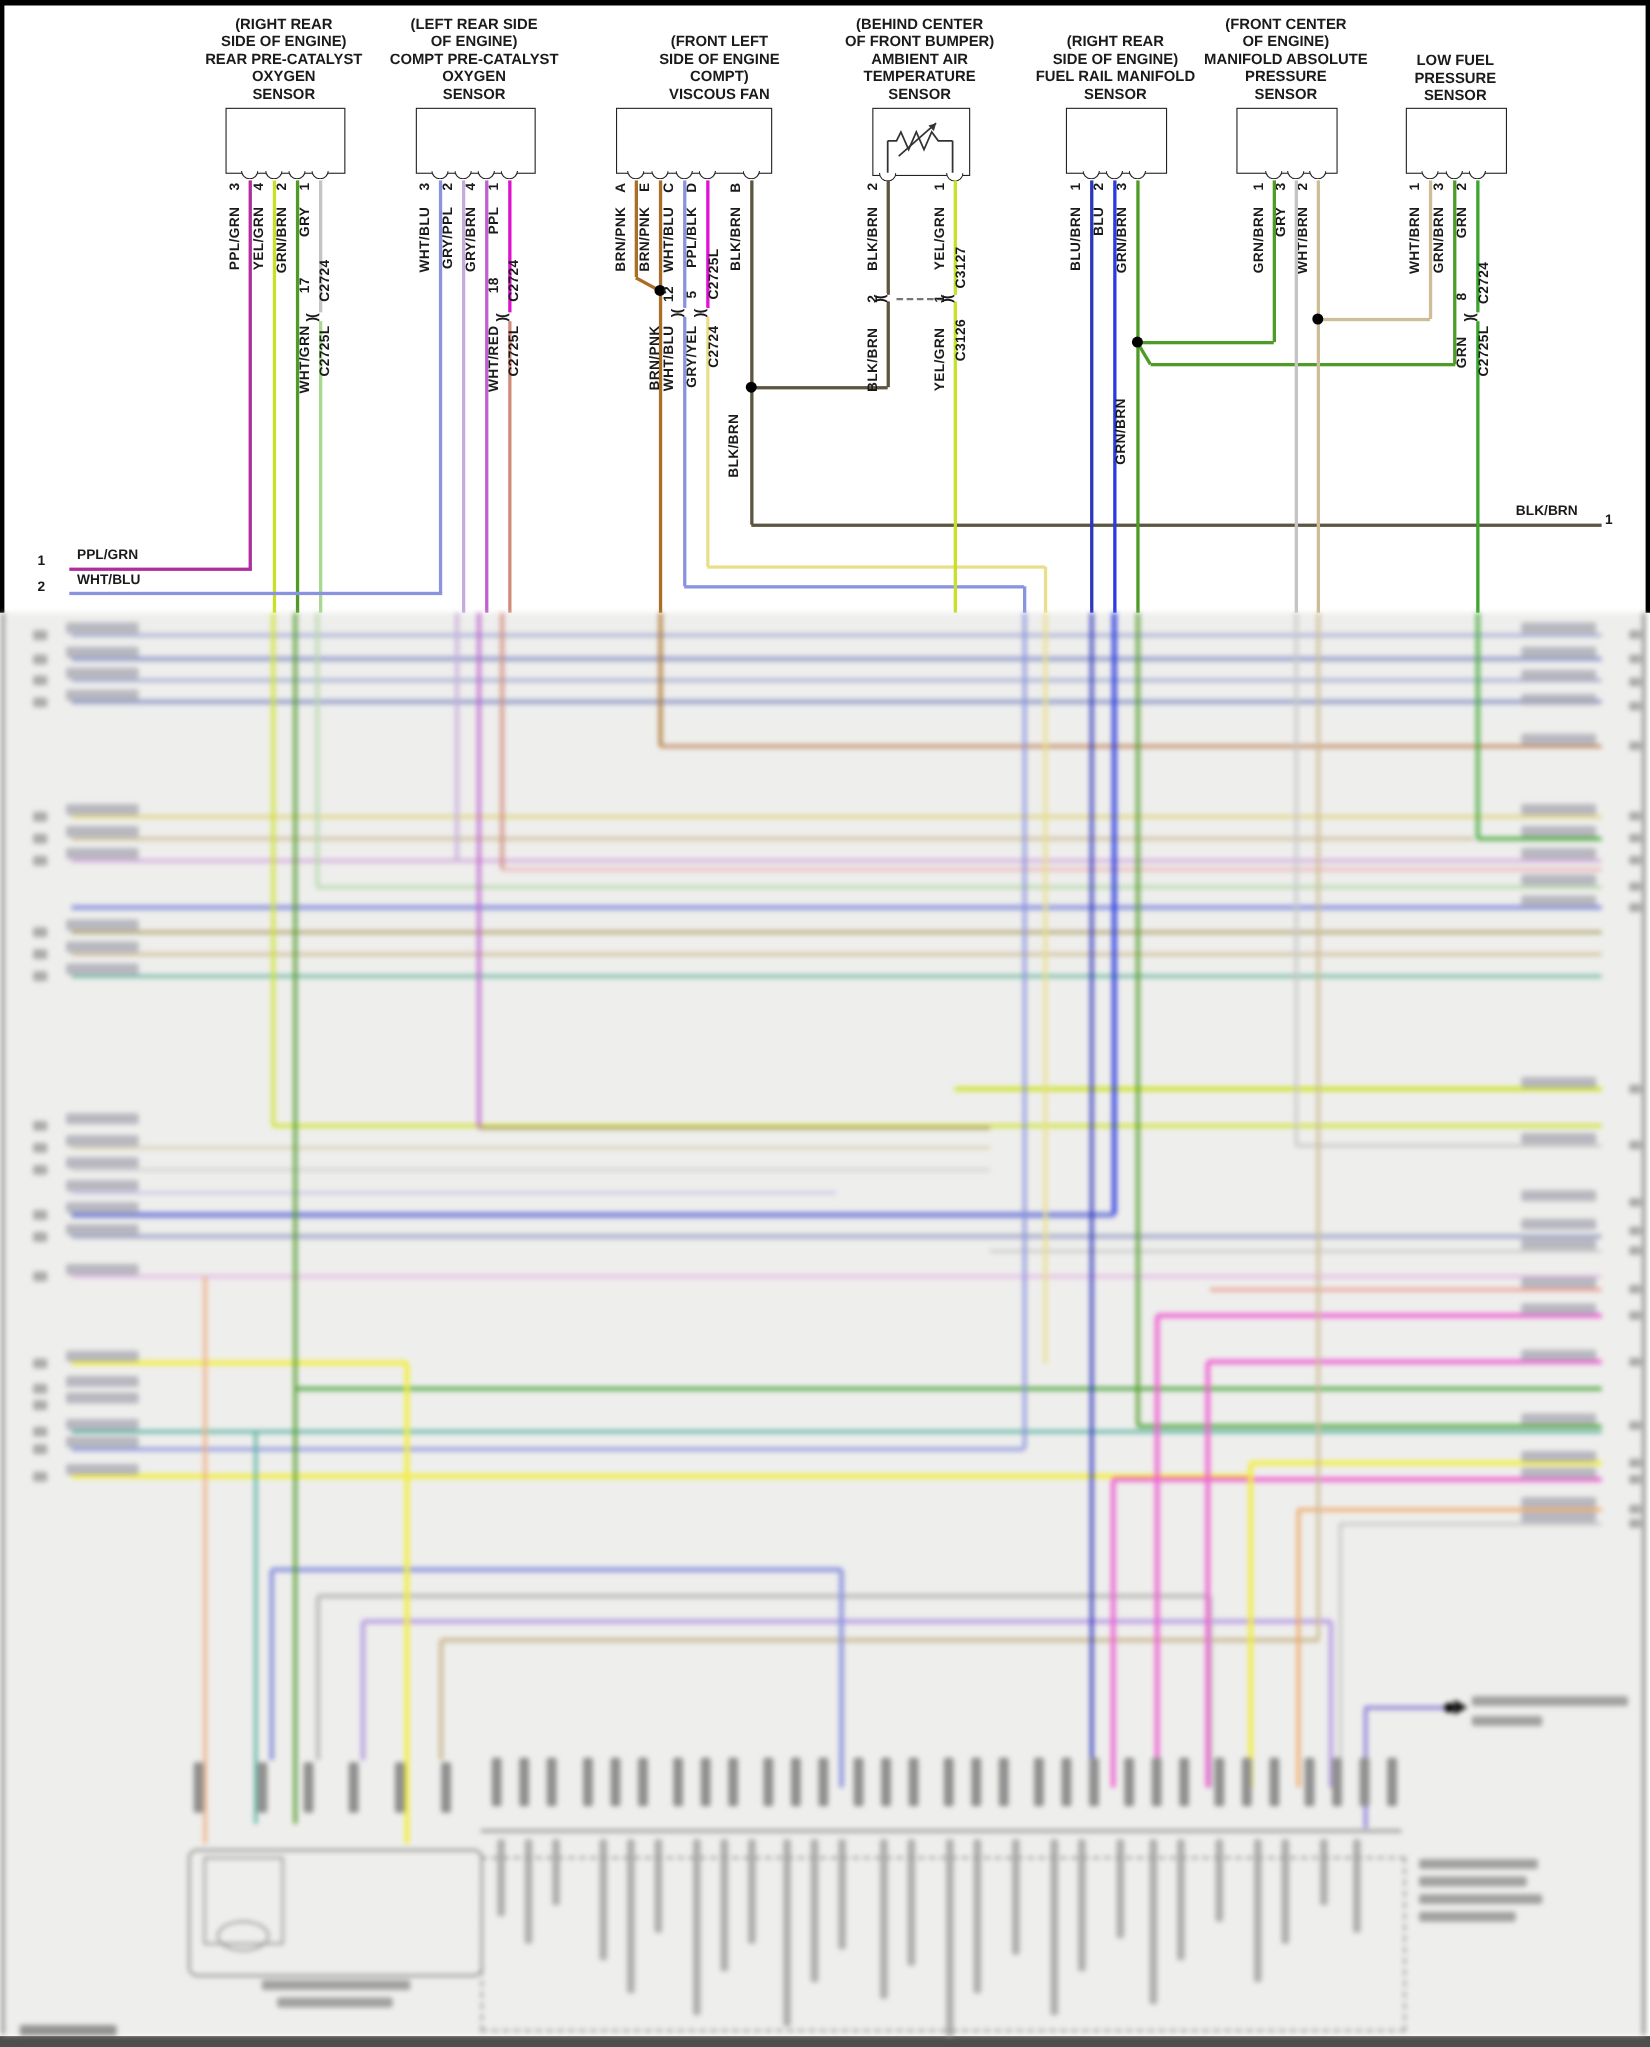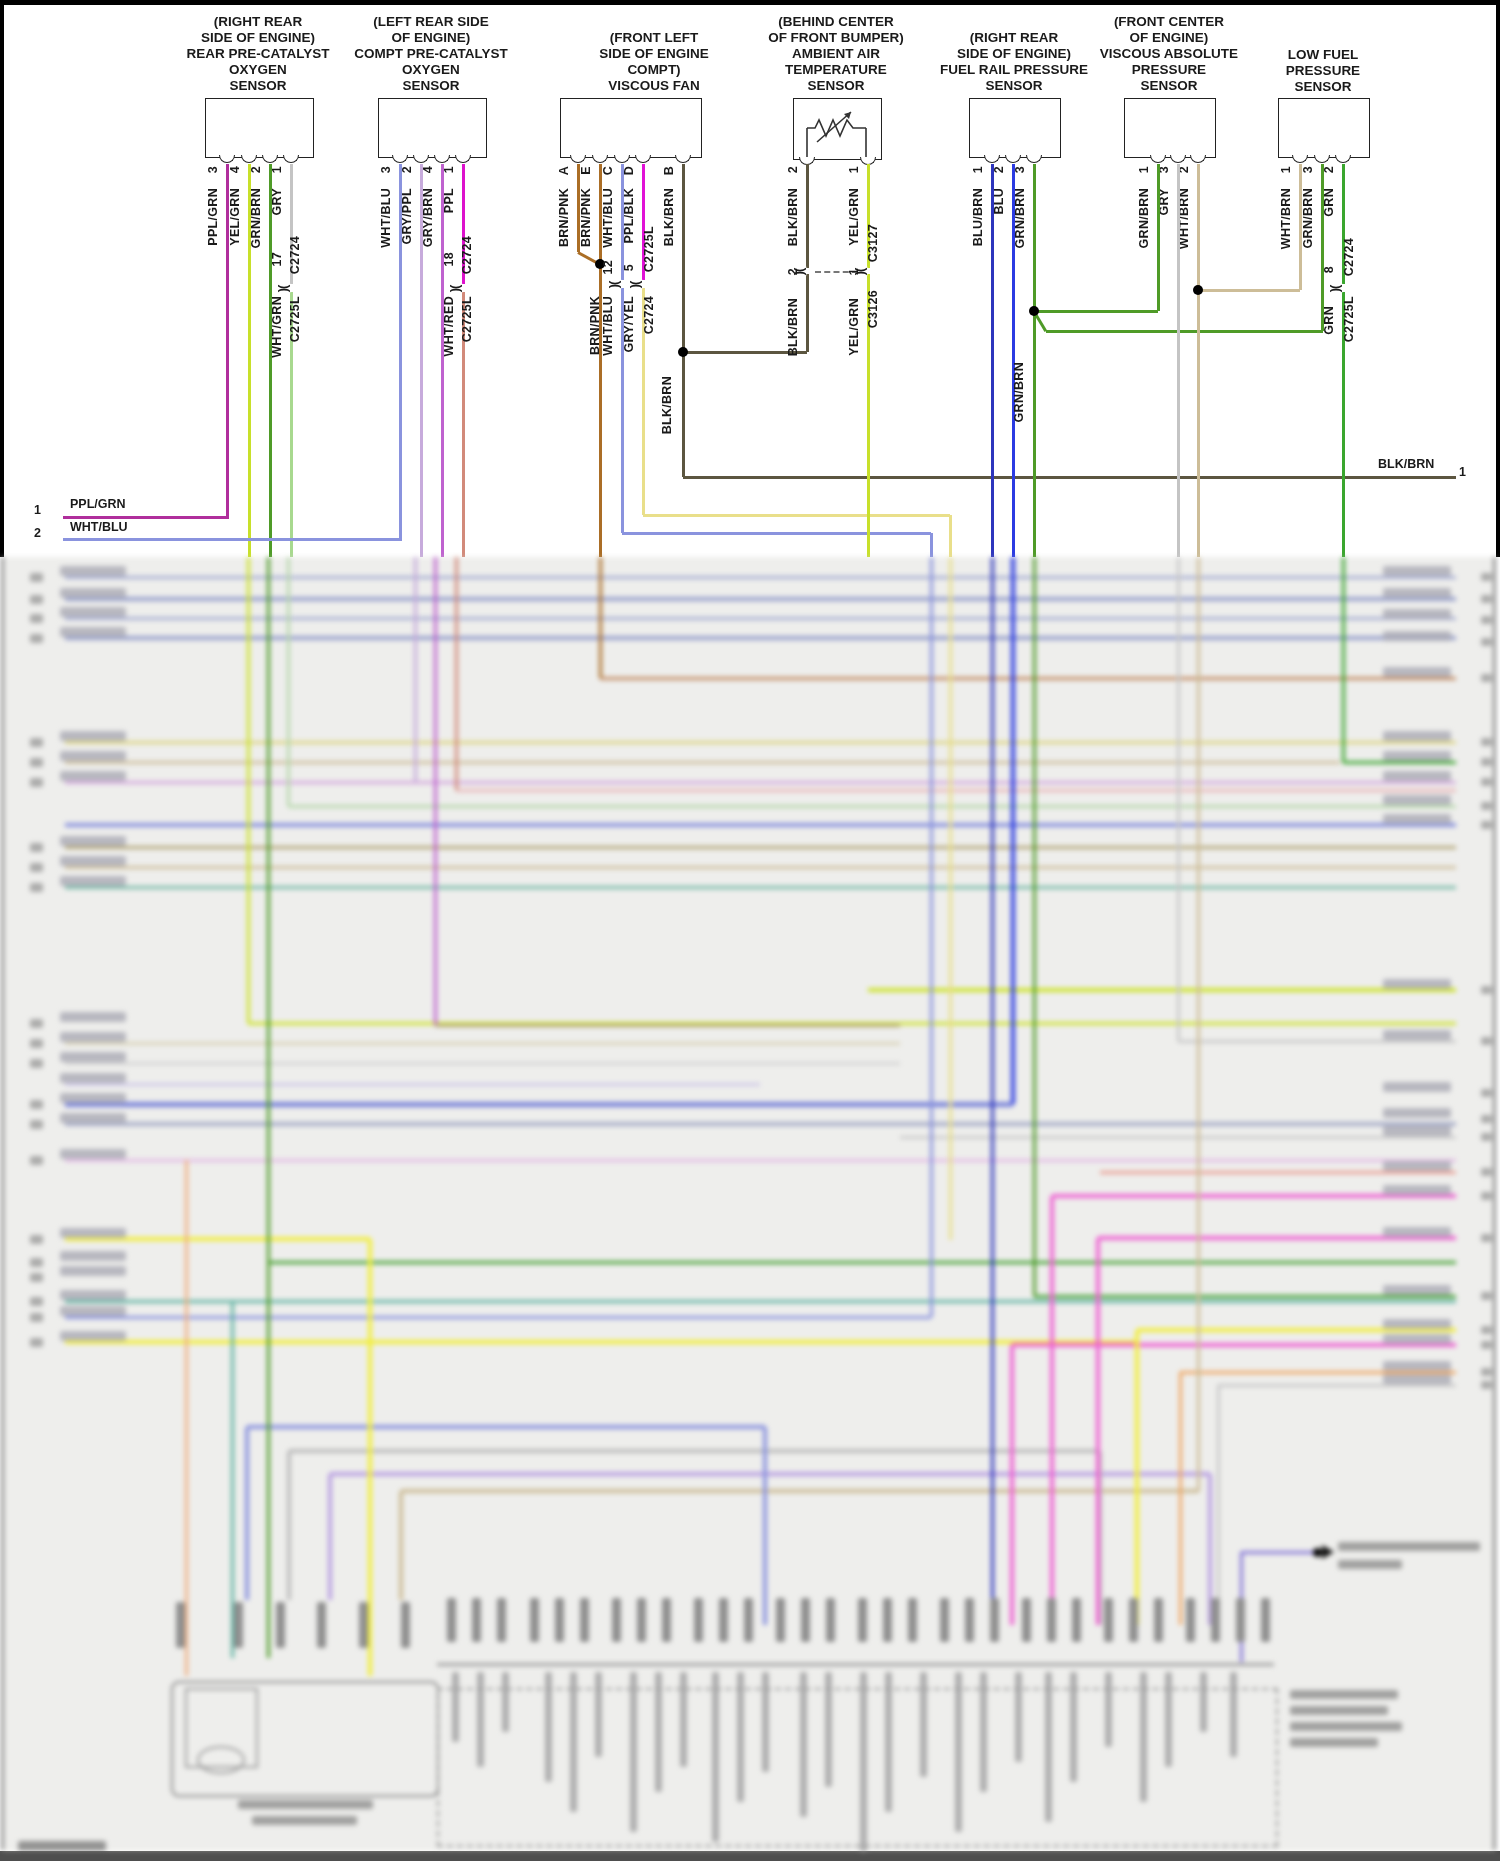--- a/index.html
+++ b/index.html
@@ -119,39 +119,39 @@
         <div class="vt" style="left: 786px; top: 166px;">2</div>
         <div class="vt" style="left: 786px; top: 188px;">BLK/BRN</div>
         <div class="pin-arc" style="left: 860px; top: 157px; width: 14px; height: 7px;"></div>
         <div class="vt" style="left: 847px; top: 166px;">1</div>
         <div class="vt" style="left: 847px; top: 188px;">YEL/GRN</div>
       </div>
       <div class="abs" style="left: 0px; top: 0px;">
         <div class="abs" style="left: 904px; top: 30px; width: 220px;">
           <div class="title-line">(RIGHT REAR</div>
           <div class="title-line">SIDE OF ENGINE)</div>
-          <div class="title-line">FUEL RAIL PRESSURE</div>
+          <div class="title-line">FUEL RAIL MANIFOLD</div>
           <div class="title-line">SENSOR</div>
         </div>
         <div class="sensor-box" style="left: 969px; top: 98px; width: 90px; height: 58px;"></div>
         <div class="pin-arc" style="left: 984px; top: 155px; width: 14px; height: 7px;"></div>
         <div class="vt" style="left: 971px; top: 166px;">1</div>
         <div class="vt" style="left: 971px; top: 188px;">BLU/BRN</div>
         <div class="pin-arc" style="left: 1005px; top: 155px; width: 14px; height: 7px;"></div>
         <div class="vt" style="left: 992px; top: 166px;">2</div>
         <div class="vt" style="left: 992px; top: 188px;">BLU</div>
         <div class="pin-arc" style="left: 1026px; top: 155px; width: 14px; height: 7px;"></div>
         <div class="vt" style="left: 1013px; top: 166px;">3</div>
         <div class="vt" style="left: 1013px; top: 188px;">GRN/BRN</div>
       </div>
       <div class="abs" style="left: 0px; top: 0px;">
         <div class="abs" style="left: 1059px; top: 14px; width: 220px;">
           <div class="title-line">(FRONT CENTER</div>
           <div class="title-line">OF ENGINE)</div>
-          <div class="title-line">VISCOUS ABSOLUTE</div>
+          <div class="title-line">MANIFOLD ABSOLUTE</div>
           <div class="title-line">PRESSURE</div>
           <div class="title-line">SENSOR</div>
         </div>
         <div class="sensor-box" style="left: 1124px; top: 98px; width: 90px; height: 58px;"></div>
         <div class="pin-arc" style="left: 1150px; top: 155px; width: 14px; height: 7px;"></div>
         <div class="vt" style="left: 1137px; top: 166px;">1</div>
         <div class="vt" style="left: 1137px; top: 188px;">GRN/BRN</div>
         <div class="pin-arc" style="left: 1170px; top: 155px; width: 14px; height: 7px;"></div>
         <div class="vt" style="left: 1157px; top: 166px;">3</div>
         <div class="vt" style="left: 1157px; top: 188px;">GRY</div>

